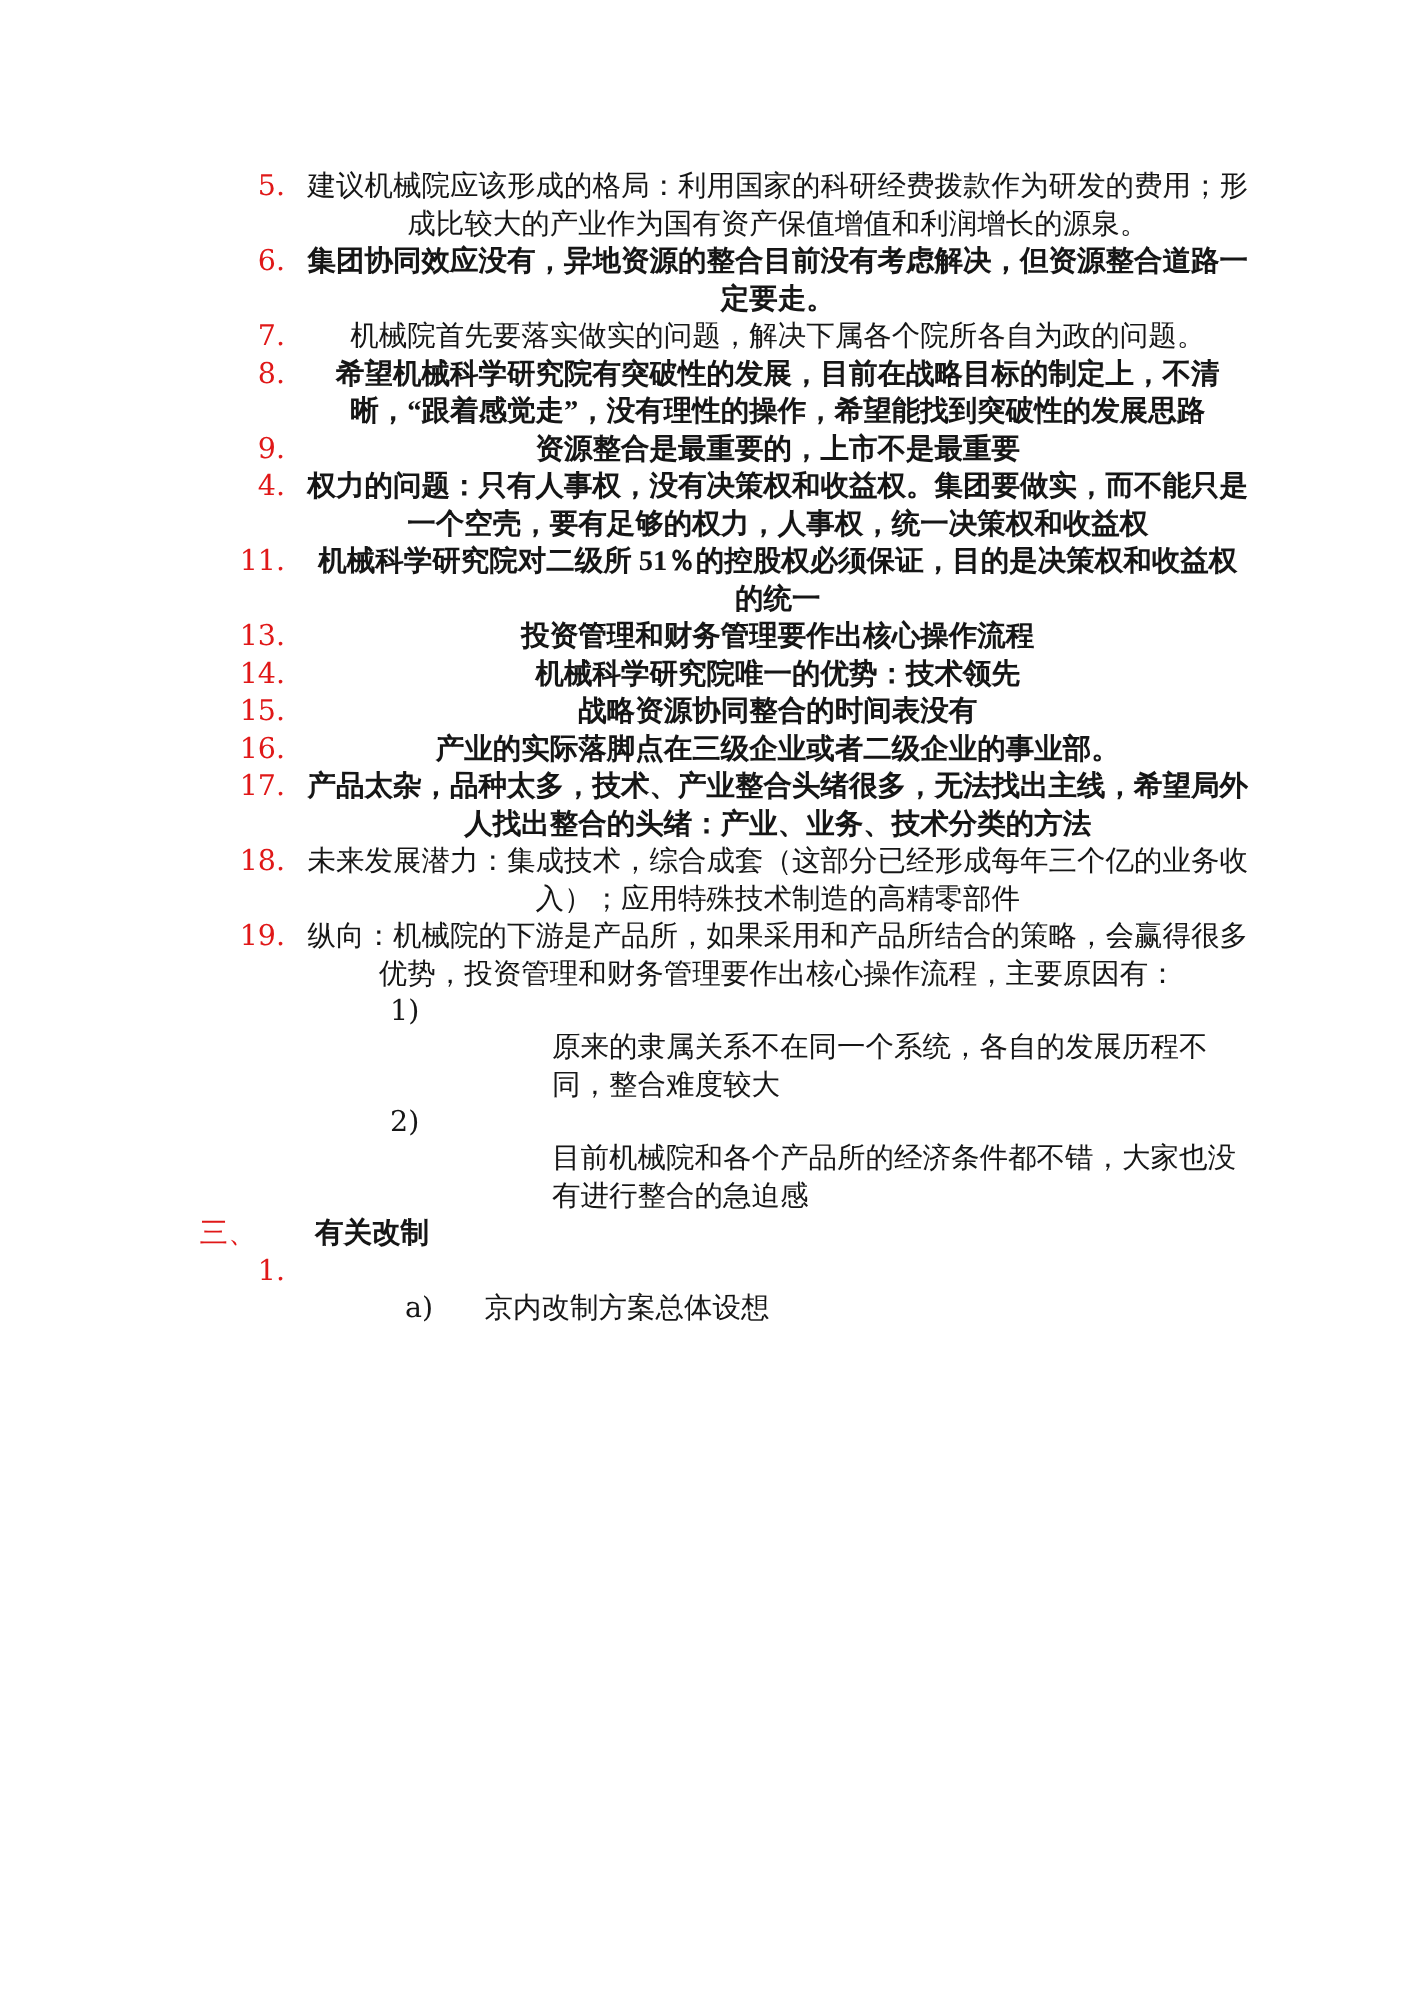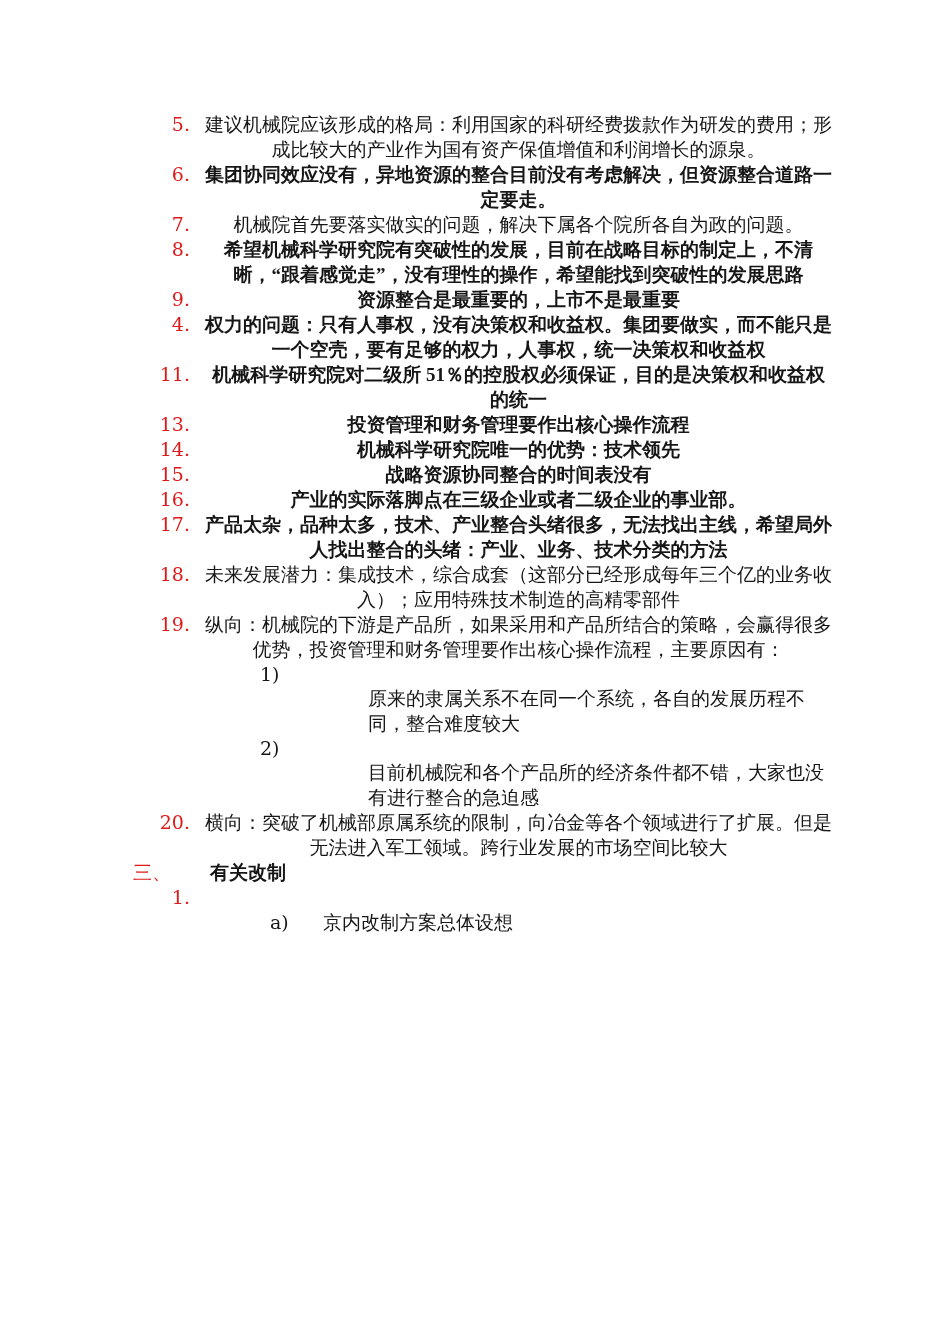--- a/index.html
+++ b/index.html
@@ -169,24 +169,20 @@
   <div class="sub-row">
     <span class="sub-num">1)</span>
     <span class="sub-txt">原来的隶属关系不在同一个系统，各自的发展历程不同，整合难度较大</span>
   </div>
 
   <div class="sub-row">
     <span class="sub-num">2)</span>
     <span class="sub-txt">目前机械院和各个产品所的经济条件都不错，大家也没有进行整合的急迫感</span>
   </div>
 
-  <div class="row">
-    <span class="num">20.</span>
-    <span class="txt">横向：突破了机械部原属系统的限制，向冶金等各个领域进行了扩展。但是无法进入军工领域。跨行业发展的市场空间比较大</span>
-  </div>
 
 
   <div class="sec-row">
     <span class="sec-num">三、</span>
     <span class="sec-title bold">有关改制</span>
   </div>
 
   <div class="row">
     <span class="num">1.</span>
   </div>

